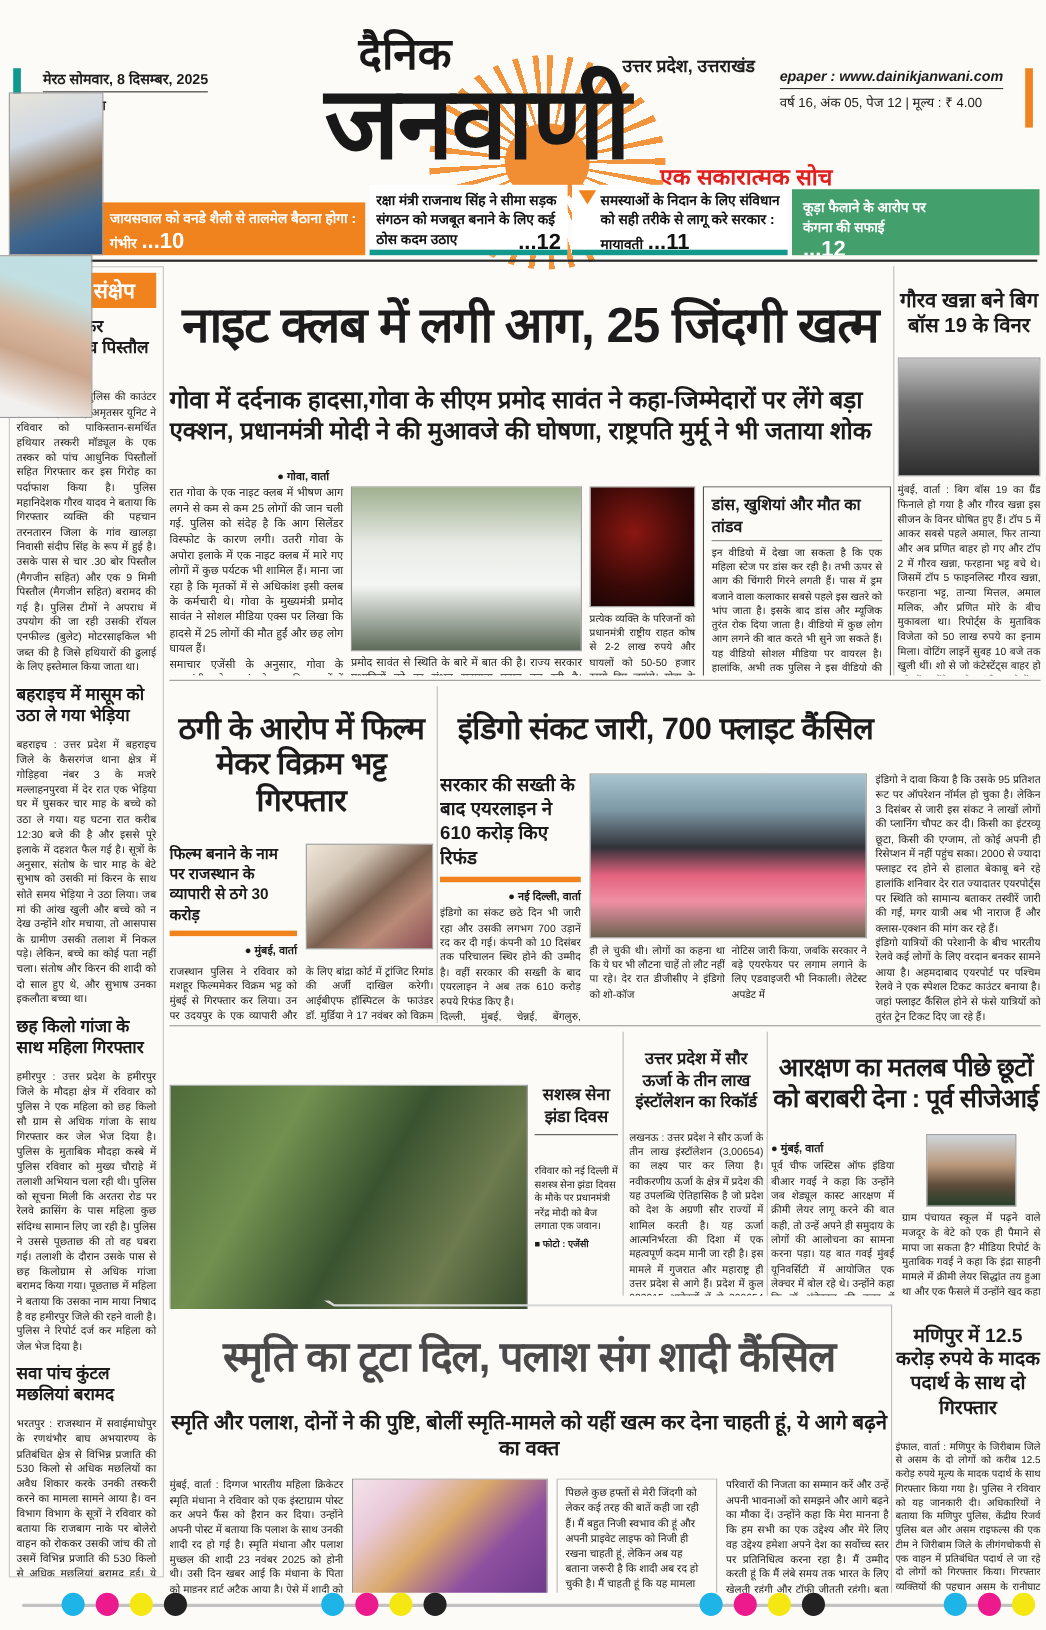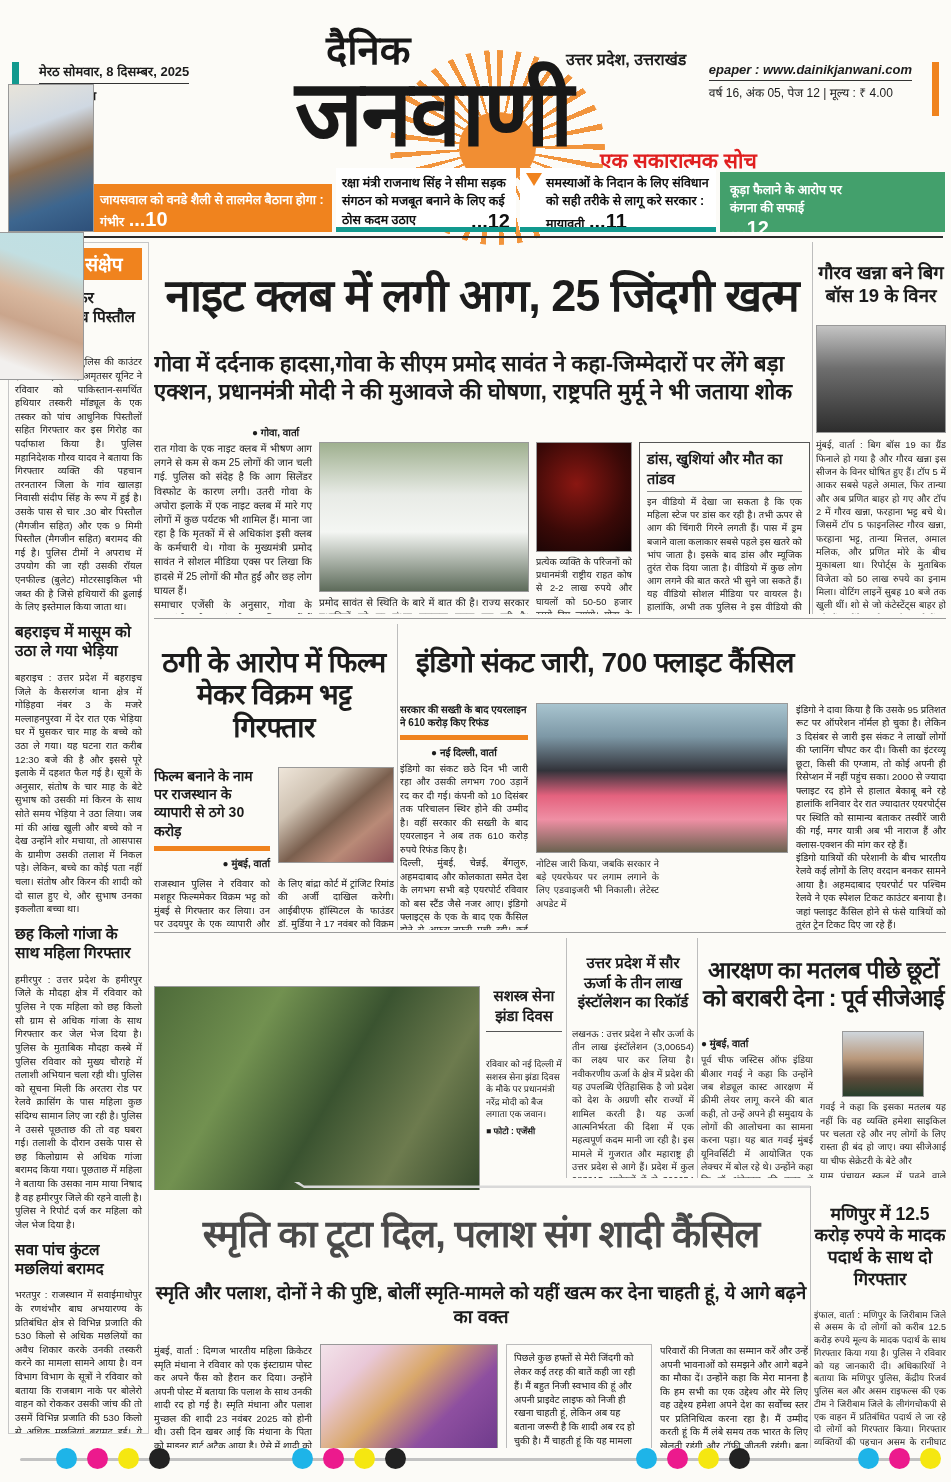--- a/index.html
+++ b/index.html
@@ -209,29 +209,30 @@
       <div class="body-txt just" style="font-size:9.5px;" data-name="bhatt-body-col2">के लिए बांद्रा कोर्ट में ट्रांजिट रिमांड की अर्जी दाखिल करेगी। आईबीएफ हॉस्पिटल के फाउंडर डॉ. मुर्डिया ने 17 नवंबर को विक्रम भट्ट समेत कुल 8 लोगों के खिलाफ एफआईआर दर्ज कराई थी। आरोप है कि एक इवेंट के दौरान उनकी मुलाकात दिनेश कटारिया से हुई, जिसने डॉक्टर की पत्नी की बायोपिक फिल्म बनाने का प्रस्ताव रखा था।</div>
     </div>
   </section>
 
   <div class="vrule" style="left:397px;top:624px;height:306px;" data-name="column-rule"></div>
 
   <section class="abs" style="left:400px;top:624px;width:546px;height:306px;overflow:hidden;" data-name="indigo-article">
     <h2 class="sec-h" style="width:410px;" data-name="indigo-headline">इंडिगो संकट जारी, 700 फ्लाइट कैंसिल</h2>
     <div style="display:grid;grid-template-columns:128px 252px 1fr;gap:8px;margin-top:6px;height:240px;overflow:hidden;">
       <div>
-        <div class="sub-bold" style="font-size:10px;" data-name="indigo-subhead">सरकार की सख्ती के बाद एयरलाइन ने 610 करोड़ किए रिफंड</div>
+        <div class="sub-bold" style="font-size:17px;" data-name="indigo-subhead">सरकार की सख्ती के बाद एयरलाइन ने 610 करोड़ किए रिफंड</div>
         <div class="orange-bar" data-name="orange-rule"></div>
-        <div class="dateline" style="text-align:center;" data-name="dateline">● नई दिल्ली, वार्ता</div>
+        <div class="dateline" style="text-align:right;" data-name="dateline">● नई दिल्ली, वार्ता</div>
         <div class="body-txt just pre" style="font-size:9.5px;" data-name="indigo-body-col1">इंडिगो का संकट छठे दिन भी जारी रहा और उसकी लगभग 700 उड़ानें रद कर दी गई। कंपनी को 10 दिसंबर तक परिचालन स्थिर होने की उम्मीद है। वहीं सरकार की सख्ती के बाद एयरलाइन ने अब तक 610 करोड़ रुपये रिफंड किए है।
  दिल्ली, मुंबई, चेन्नई, बेंगलुरु, अहमदाबाद और कोलकाता समेत देश के लगभग सभी बड़े एयरपोर्ट रविवार को बस स्टैंड जैसे नजर आए। इंडिगो फ्लाइट्स के एक के बाद एक कैंसिल होने से अफरा-तफरी मची रही। कई यात्री तो घंटों तक वहीं बैठ गए, क्योंकि एयरलाइंस उनके बैग पहले</div>
       </div>
       <div>
         <div class="ph ph-airport" style="height:150px;" data-name="airport-crowd-photo"></div>
         <div style="display:grid;grid-template-columns:1fr 1fr;gap:6px;margin-top:4px;">
+          <div class="body-txt just" style="font-size:9.4px;" data-name="indigo-caption1">ही ले चुकी थी। लोगों का कहना था कि ये घर भी लौटना चाहें तो लौट नहीं पा रहे। देर रात डीजीसीए ने इंडिगो को शो-कॉज</div>
           <div class="body-txt just" style="font-size:9.4px;" data-name="indigo-caption2">नोटिस जारी किया, जबकि सरकार ने बड़े एयरफेयर पर लगाम लगाने के लिए एडवाइजरी भी निकाली। लेटेस्ट अपडेट में</div>
         </div>
       </div>
       <div class="body-txt just pre" style="font-size:9.5px;" data-name="indigo-body-col3">इंडिगो ने दावा किया है कि उसके 95 प्रतिशत रूट पर ऑपरेशन नॉर्मल हो चुका है। लेकिन 3 दिसंबर से जारी इस संकट ने लाखों लोगों की प्लानिंग चौपट कर दी। किसी का इंटरव्यू छूटा, किसी की एग्जाम, तो कोई अपनी ही रिसेप्शन में नहीं पहुंच सका। 2000 से ज्यादा फ्लाइट रद होने से हालात बेकाबू बने रहे हालांकि शनिवार देर रात ज्यादातर एयरपोर्ट्स पर स्थिति को सामान्य बताकर तस्वीरें जारी की गईं, मगर यात्री अब भी नाराज हैं और क्लास-एक्शन की मांग कर रहे हैं।
  इंडिगो यात्रियों की परेशानी के बीच भारतीय रेलवे कई लोगों के लिए वरदान बनकर सामने आया है। अहमदाबाद एयरपोर्ट पर पश्चिम रेलवे ने एक स्पेशल टिकट काउंटर बनाया है। जहां फ्लाइट कैंसिल होने से फंसे यात्रियों को तुरंत ट्रेन टिकट दिए जा रहे हैं।</div>
     </div>
   </section>
 
   <div class="hrule" style="left:154px;top:932px;width:792px;" data-name="section-rule"></div>
 
@@ -257,21 +258,20 @@
 
   <section class="abs" style="left:701px;top:938px;width:245px;height:240px;overflow:hidden;" data-name="quota-article">
     <h2 class="quota-h" data-name="quota-headline">आरक्षण का मतलब पीछे छूटों को बराबरी देना : पूर्व सीजेआई</h2>
     <div style="display:grid;grid-template-columns:112px 1fr;gap:7px;margin-top:4px;">
       <div>
         <div class="dateline" data-name="dateline">● मुंबई, वार्ता</div>
         <div class="body-txt just" style="font-size:9.4px;" data-name="quota-body-col1">पूर्व चीफ जस्टिस ऑफ इंडिया बीआर गवई ने कहा कि उन्होंने जब शेड्यूल कास्ट आरक्षण में क्रीमी लेयर लागू करने की बात कही, तो उन्हें अपने ही समुदाय के लोगों की आलोचना का सामना करना पड़ा। यह बात गवई मुंबई यूनिवर्सिटी में आयोजित एक लेक्चर में बोल रहे थे। उन्होंने कहा कि डॉ अंबेडकर की नजर में आरक्षण ऐसा था जैसे किसी पीछे छूटे व्यक्ति को साइकिल देना ताकि वह बाकी लोगों के बराबर पहुंच सके। पूर्व सीजेआई</div>
       </div>
       <div>
         <div class="ph ph-gavai" style="width:82px;height:66px;margin:0 auto 3px;" data-name="gavai-photo"></div>
-        <div class="body-txt just" style="font-size:9.4px;" data-name="quota-body-col2">गवई ने कहा कि इसका मतलब यह नहीं कि वह व्यक्ति हमेशा साइकिल पर चलता रहे और नए लोगों के लिए रास्ता ही बंद हो जाए। क्या सीजेआई या चीफ सेक्रेटरी के बेटे और</div>
         <div class="body-txt just" style="font-size:9.4px;margin-top:2px;" data-name="quota-body-col3">ग्राम पंचायत स्कूल में पढ़ने वाले मजदूर के बेटे को एक ही पैमाने से मापा जा सकता है? मीडिया रिपोर्ट के मुताबिक गवई ने कहा कि इंद्रा साहनी मामले में क्रीमी लेयर सिद्धांत तय हुआ था और एक फैसले में उन्होंने खुद कहा था कि यह सिद्धांत एससी वर्ग पर भी लागू होना चाहिए।</div>
       </div>
     </div>
   </section>
 
   <div class="divider-orange" style="left:154px;top:1182px;width:656px;" data-name="smriti-divider"></div>
 
   <section class="abs" style="left:154px;top:1190px;width:654px;height:258px;overflow:hidden;" data-name="smriti-article">
     <h1 class="smriti-h1" data-name="smriti-headline">स्मृति का टूटा दिल, पलाश संग शादी कैंसिल</h1>
     <h2 class="smriti-h2" data-name="smriti-subheadline">स्मृति और पलाश, दोनों ने की पुष्टि, बोलीं स्मृति-मामले को यहीं खत्म कर देना चाहती हूं, ये आगे बढ़ने का वक्त</h2>

